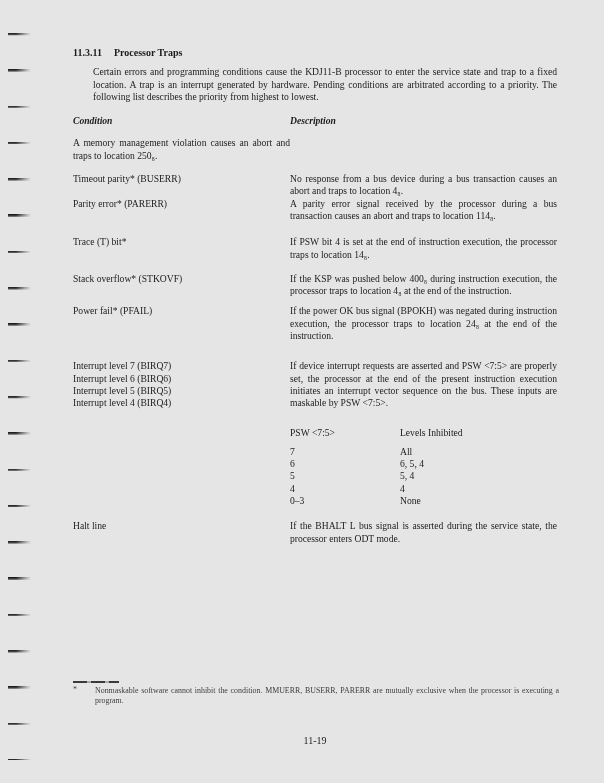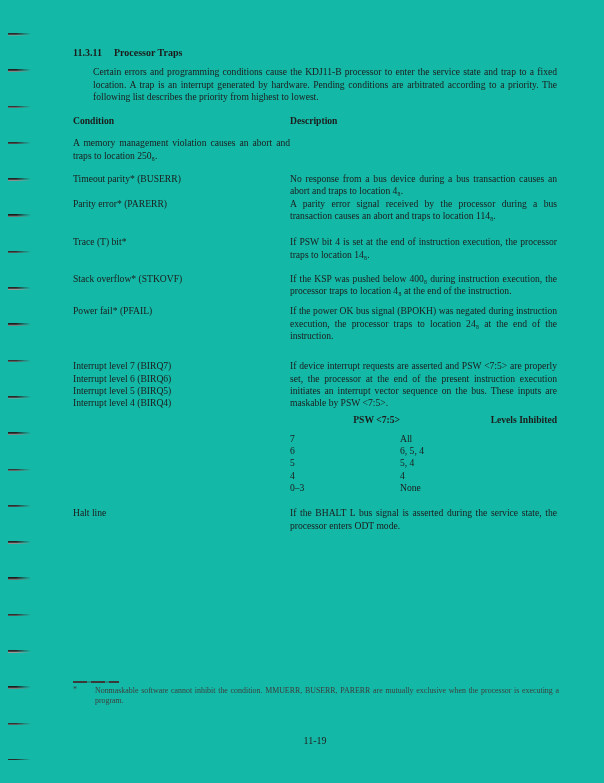--- a/index.html
+++ b/index.html
@@ -1,20 +1,20 @@
 <!DOCTYPE html>
 <html><head>
 <meta charset="utf-8">
 <style>
   html, body { margin: 0; padding: 0; background: #ffffff; }
   .page {
     position: relative;
     width: 604px;
     height: 783px;
-    background: #14b8a6;
+    background: #e5e5e5;
     overflow: hidden;
     font-family: "Liberation Serif", "DejaVu Serif", serif;
     color: #1c1c1c;
   }
   
   .edge-marks {
     position: absolute;
     left: 8px;
     top: 33px;
     width: 23px;
@@ -35,29 +35,29 @@
     font-size: 9.6px;
     line-height: 12.3px;
   }
   .heading { font-weight: bold; font-size: 10px; }
   .heading .sec-num { margin-right: 12px; }
   .intro { margin-top: 7px; text-align: justify; margin-left: 20px; }
   .col-headers, .trow {
     display: grid;
     grid-template-columns: 217px 267px;
   }
-  .col-headers { margin-top: 12px; font-weight: bold; }
+  .col-headers { margin-top: 12px; font-weight: bold; font-style: italic; }
   .cond { white-space: pre-line; padding-right: 14px; }
   .desc { text-align: justify; }
   .psw-block { margin-left: 217px; width: 267px; }
   .psw-headers, .psw-row {
     display: grid;
     grid-template-columns: 110px 157px;
   }
-  .psw-headers { margin-top: 4px; font-weight: bold; text-align: right; }
+  .psw-headers { margin-top: 17px; font-weight: normal; }
   .psw-rows { margin-top: 7px; }
   .footnote {
     position: absolute;
     left: 73px;
     top: 681px;
     width: 486px;
     font-size: 7.9px;
     line-height: 10.3px;
     color: #3d3d3d;
   }

